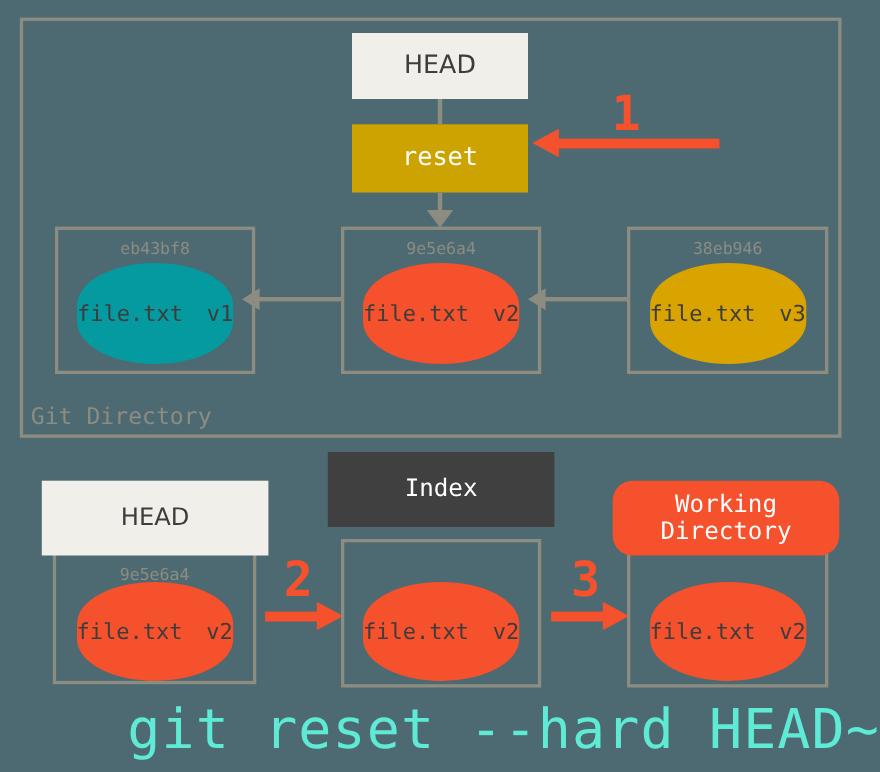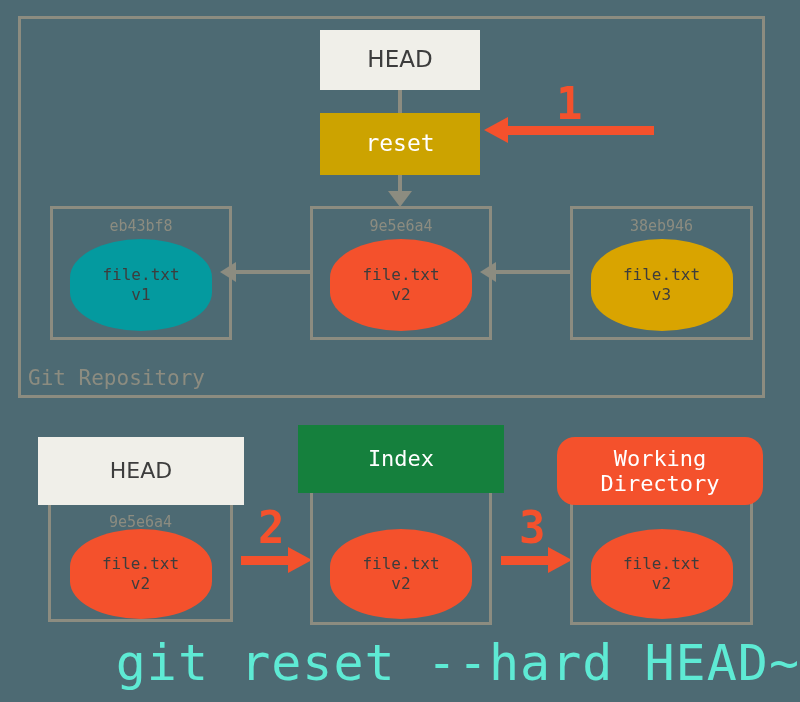--- a/index.html
+++ b/index.html
@@ -69,26 +69,26 @@
     text-align: center;
     font-size: 15px;
     color: #8c8c80;
     white-space: nowrap;
   }
   .blob {
     position: absolute;
     left: 50%;
     transform: translateX(-50%);
     display: flex;
-    flex-direction: column;
+    flex-direction: row;
     align-items: center;
-    justify-content: center;
+    justify-content: space-between;
     border-radius: 50% / 42%;
     color: #3d3d3d;
-    font-size: 16px;
+    font-size: 20px;
     line-height: 1.25;
     text-align: center;
   }
   .blob-red  { background: #f4512c; }
   .blob-teal { background: #049a9f; }
   .blob-gold { background: #d9a400; }
 
   
   .c1 { left: 50px;  top: 206px; width: 182px; height: 134px; }
   .c2 { left: 310px; top: 206px; width: 182px; height: 134px; }
@@ -151,22 +151,22 @@
     line-height: 1.14;
     font-size: 22px;
     z-index: 3;
   }
   .area-head {
     left: 38px; top: 437px; width: 206px; height: 68px;
     background: #f0efe9; color: #3d3d3d;
     font-family: "DejaVu Sans", sans-serif;
   }
   .area-index {
-    left: 298px; top: 425px; width: 206px; height: 68px;
-    background: #15803d; color: #ffffff;
+    left: 298px; top: 411px; width: 206px; height: 68px;
+    background: #404040; color: #ffffff;
   }
   .area-work {
     left: 557px; top: 437px; width: 206px; height: 68px;
     background: #f4512c; color: #ffffff; border-radius: 18px;
   }
 
   .area-frame {
     border: 3px solid #8c8c80;
     box-sizing: border-box;
     z-index: 1;
@@ -207,21 +207,21 @@
     letter-spacing: 1px;
     white-space: nowrap;
   }
 </style>
 </head>
 <body style="background: rgb(77, 106, 115);">
 
 <div id="canvas">
 
   <div class="abs repo-frame"></div>
-  <div class="abs repo-label">Git Repository</div>
+  <div class="abs repo-label">Git Directory</div>
 
   <div class="abs ref-box head-top">HEAD</div>
 
   <div class="abs gline vline-head-master"></div>
 
   <div class="abs ref-box master-box">reset</div>
 
   <div class="abs gline vline-master-c2"></div>
   <div class="abs arrow-down-gray"></div>
 

